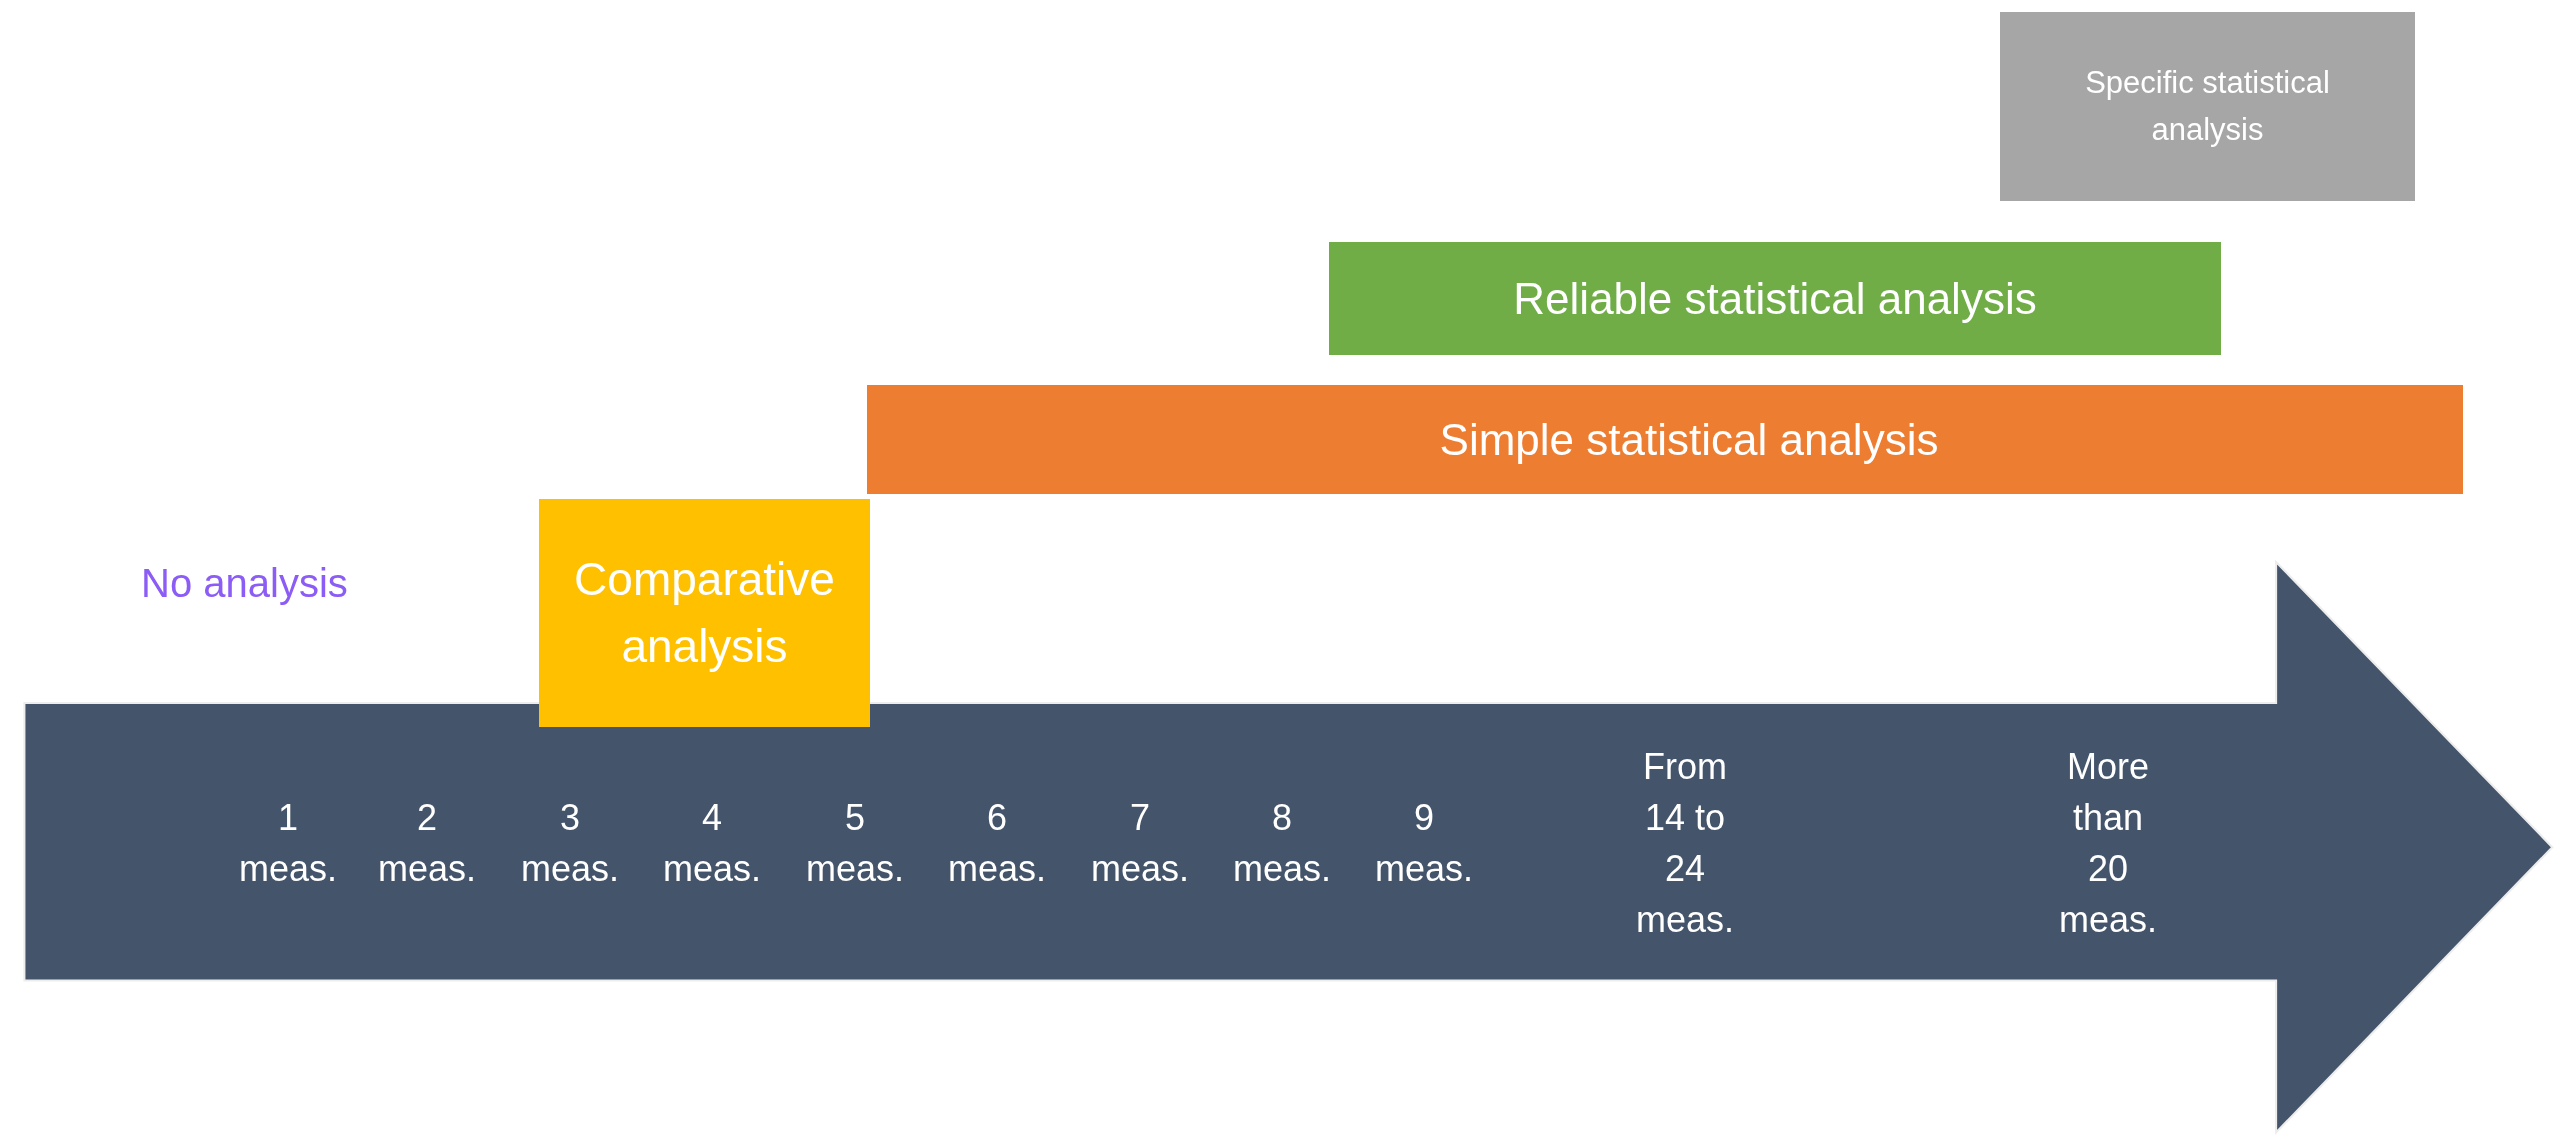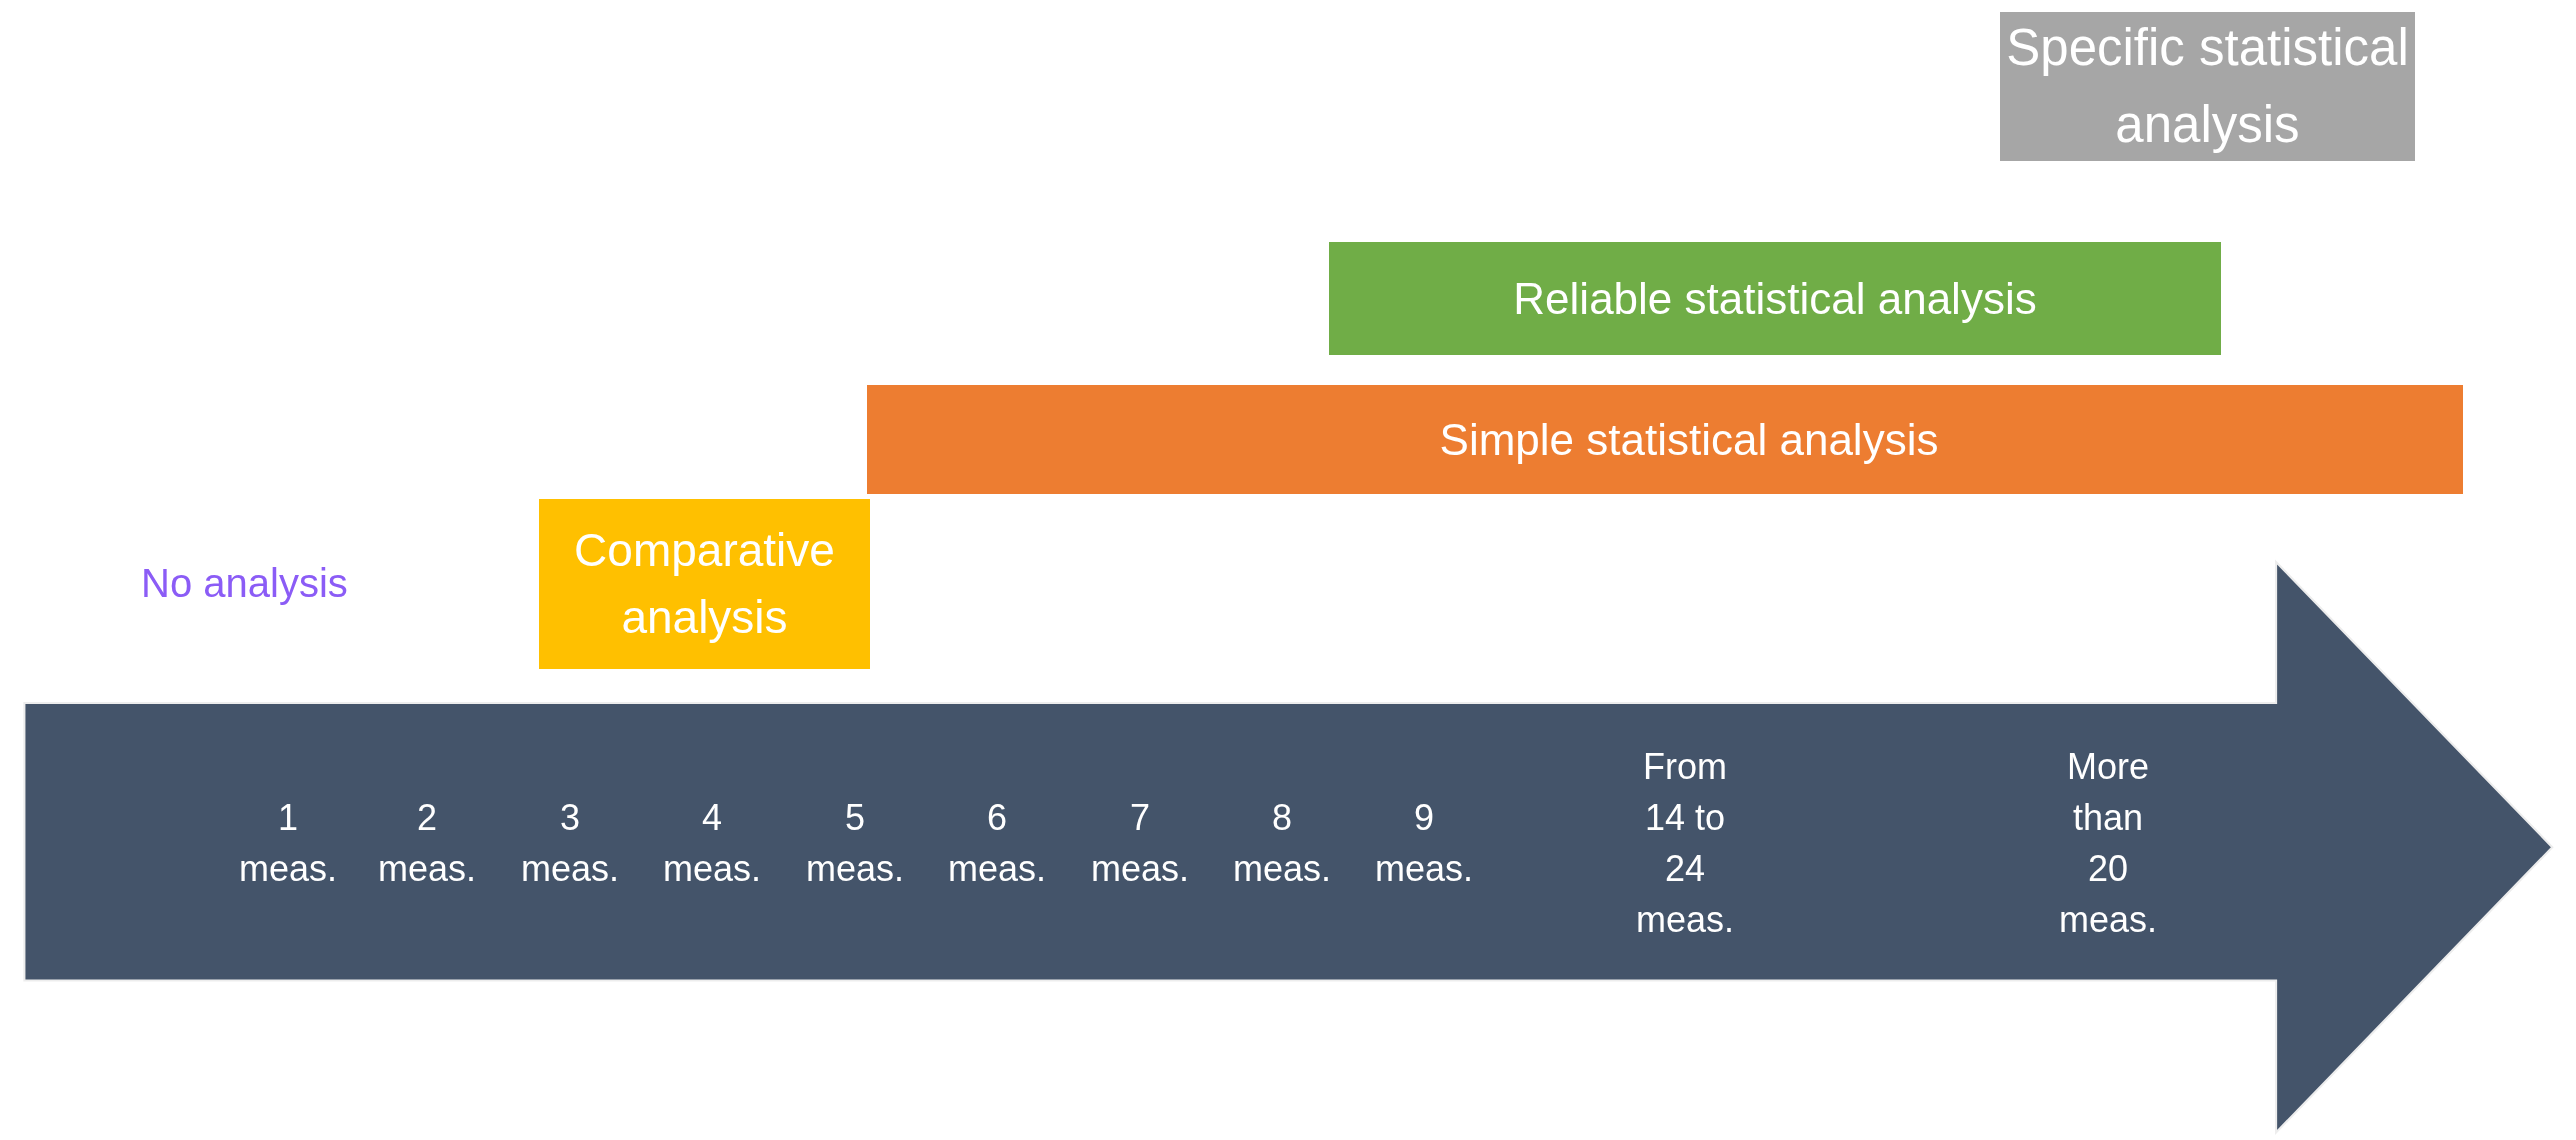--- a/index.html
+++ b/index.html
@@ -18,34 +18,34 @@
   .level-box {
     position: absolute;
     display: flex;
     flex-direction: column;
     align-items: center;
     justify-content: center;
     text-align: center;
     color: #ffffff;
   }
   .box-specific {
-    left: 2000px; top: 12.4px; width: 415px; height: 149px;
-    font-size: 51px; line-height: 1.5;
+    left: 2000px; top: 12.4px; width: 415px; height: 189px;
+    font-size: 31px; line-height: 1.5;
   }
   .box-reliable {
     left: 1329px; top: 242px; width: 892px; height: 113px;
     font-size: 44px;
   }
   .box-simple {
     left: 867px; top: 385px; width: 1548px; height: 109px;
     font-size: 44px;
     padding-left: 48px;
   }
   .box-comparative {
-    left: 539px; top: 499px; width: 331px; height: 170px;
+    left: 539px; top: 499px; width: 331px; height: 228px;
     font-size: 46px; line-height: 1.45;
   }
   .no-analysis {
     position: absolute;
     left: 72px; top: 552px; width: 345px;
     text-align: center;
     font-size: 40px;
     line-height: 62px;
   }
   .arrow-svg {

